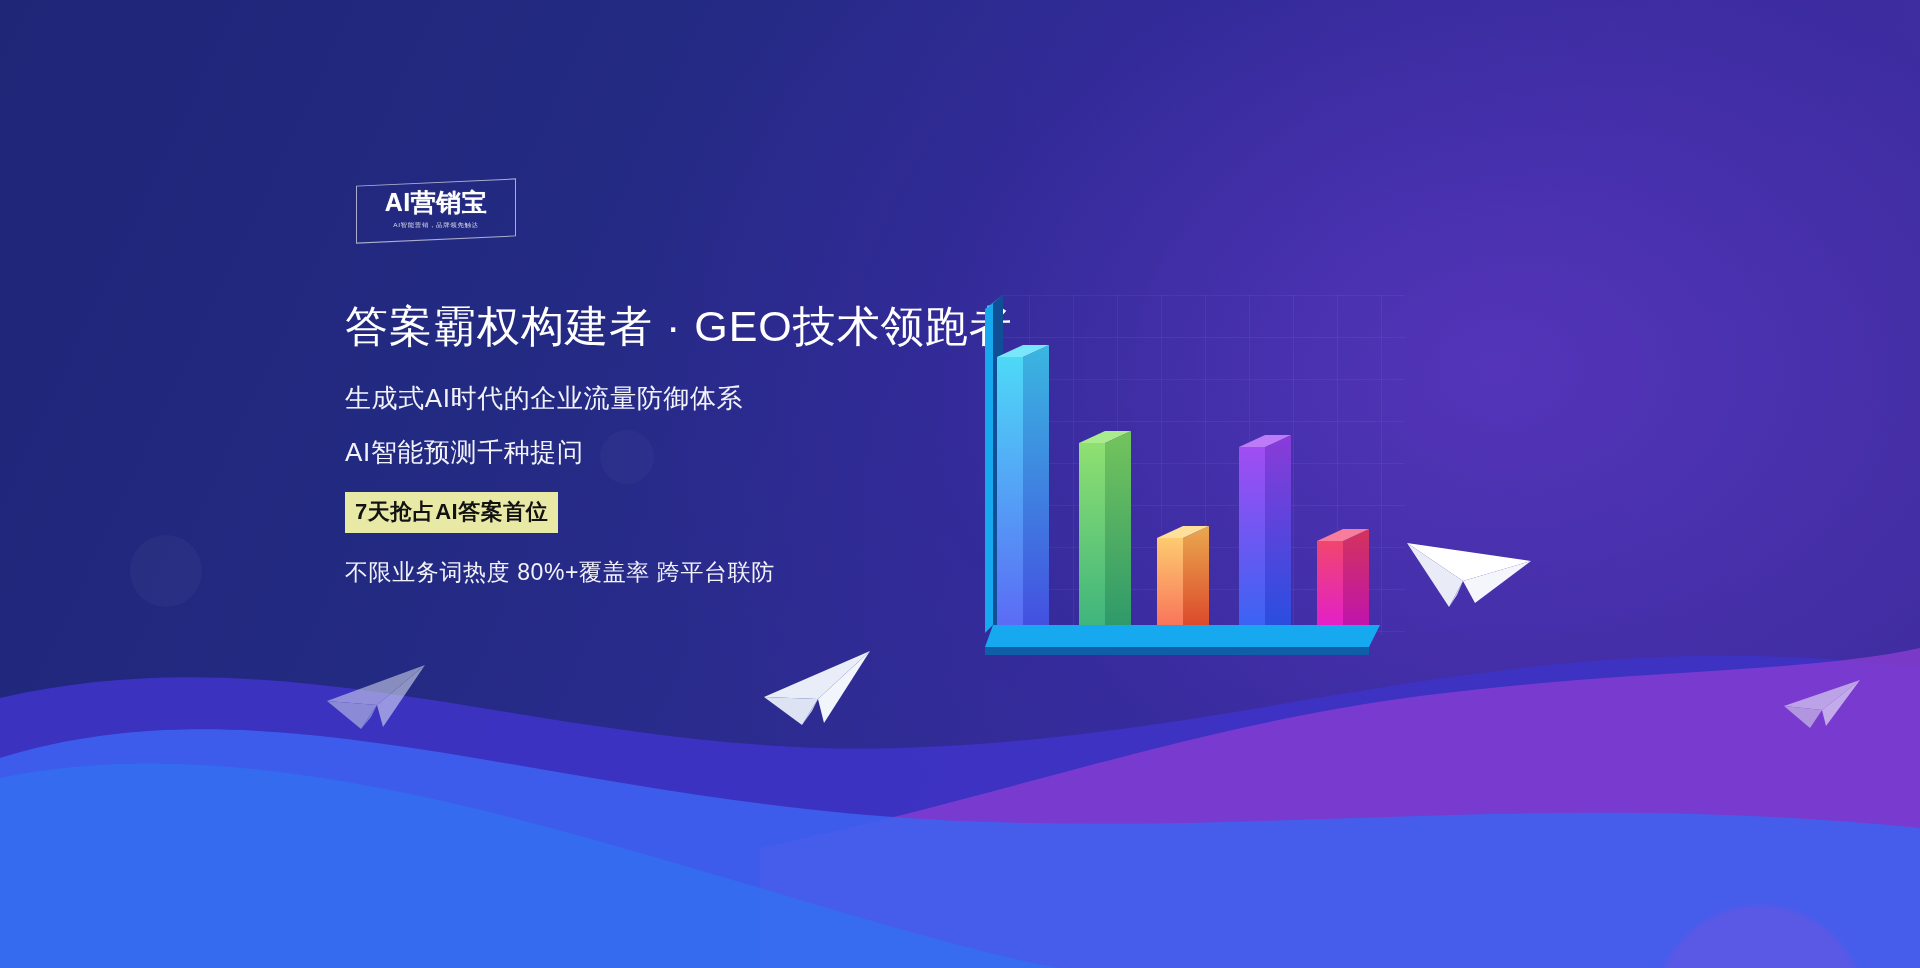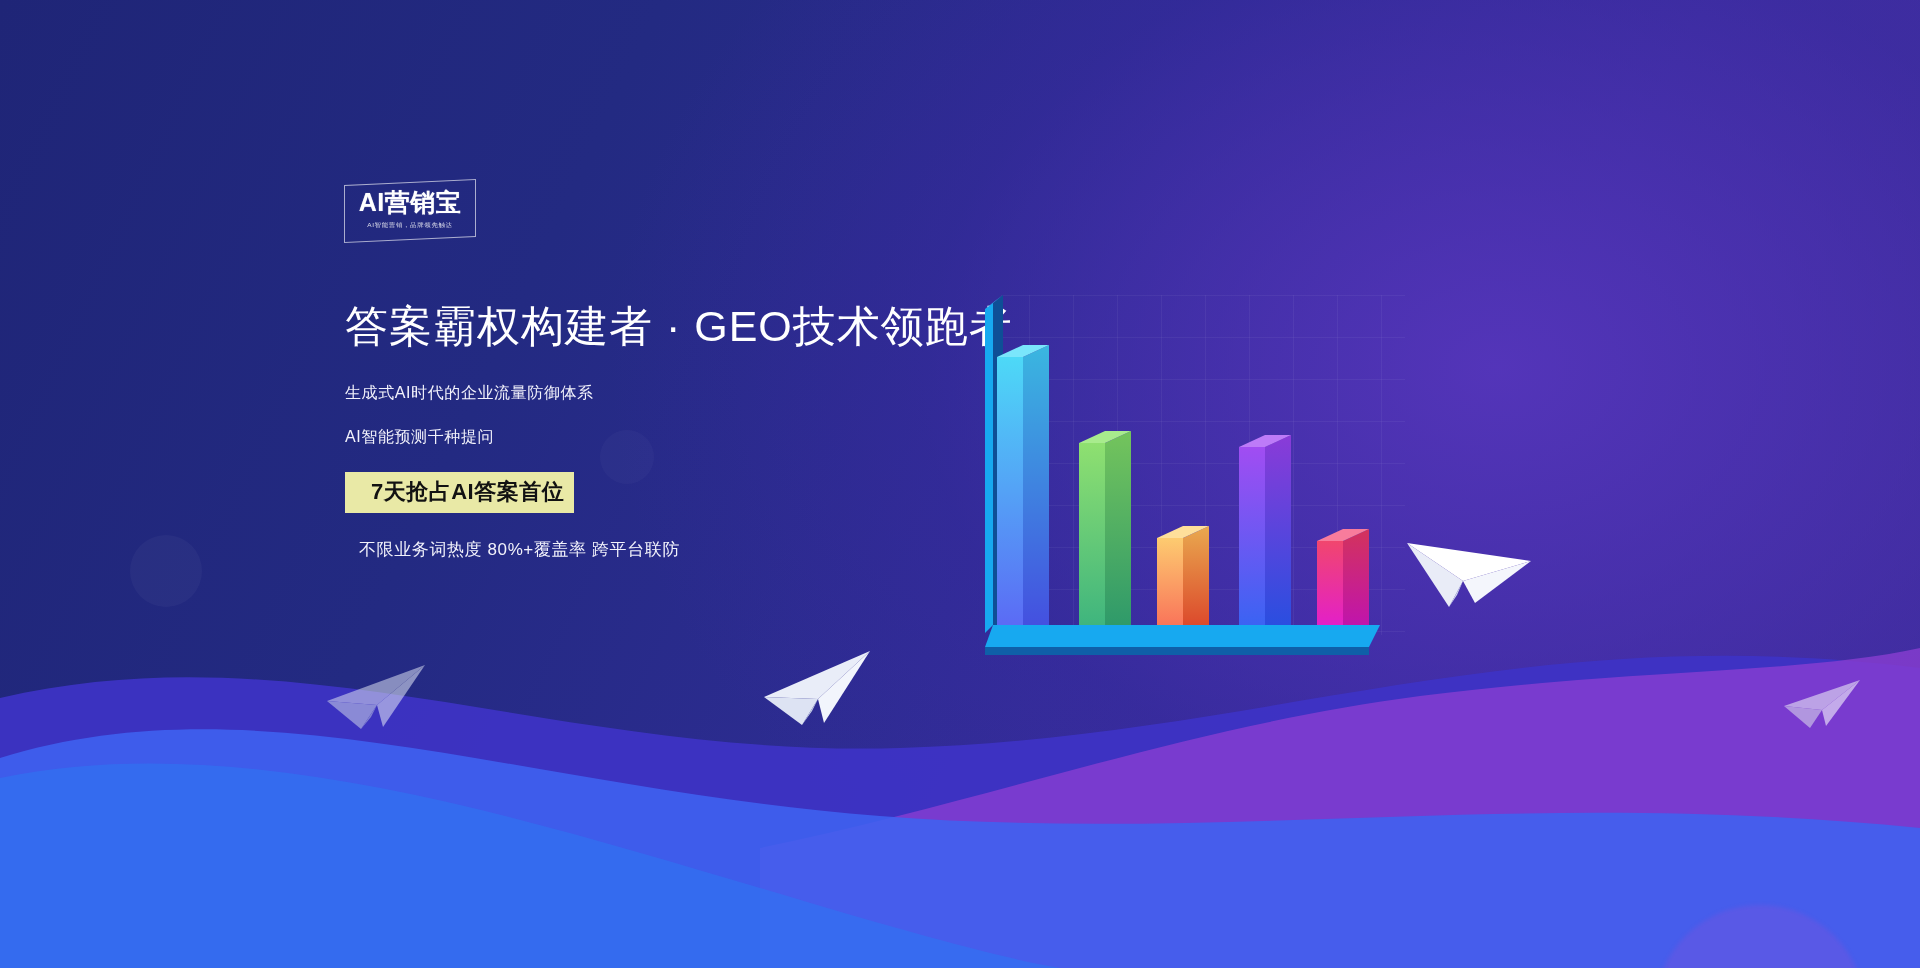--- a/index.html
+++ b/index.html
@@ -30,22 +30,22 @@
   .circle-a { left:130px; top:535px; width:72px; height:72px; }
   .circle-b { left:600px; top:430px; width:54px; height:54px; background:rgba(255,255,255,0.028); }
   .circle-c { left:1655px; top:905px; width:210px; height:210px; background:rgba(190,70,200,0.16); filter:blur(2px); }
 
   .wave { position:absolute; left:0; width:1920px; }
   .wave svg { display:block; width:1920px; }
 
   
   .logo-wrap {
     position:absolute;
-    left:344px; top:182px;
-    width:132px; height:58px;
+    left:356px; top:182px;
+    width:160px; height:58px;
   }
   .logo-frame {
     position:absolute; inset:0;
     border:1.5px solid rgba(255,255,255,0.62);
     transform:skewY(-2.6deg);
   }
   .logo-text {
     position:absolute;
     left:0; right:0; top:8px;
     text-align:center;
@@ -75,42 +75,42 @@
     color:#ffffff;
     font-size:43px;
     font-weight:normal;
     line-height:1.22;
     letter-spacing:1px;
     white-space:nowrap;
   }
 
   .sub-line {
     color:#f2f2fb;
-    font-size:16px;
+    font-size:26px;
     line-height:1;
     letter-spacing:0.6px;
     white-space:nowrap;
   }
   .sub-1 { margin-top:33px; }
   .sub-2 { margin-top:28px; }
 
   .highlight-row { margin-top:27px; }
   .highlight {
     display:inline-block;
     background:#e9e9a6;
     color:#121212;
     font-size:22px;
     font-weight:bold;
     line-height:1;
-    padding:9px 10px 10px 26px;
+    padding:9px 10px 10px 10px;
     letter-spacing:0.5px;
     white-space:nowrap;
   }
 
-  .sub-4 { margin-top:28px; font-size:17px;margin-left:14px; }
+  .sub-4 { margin-top:28px; font-size:23px; }
 
   
   .chart {
     position:absolute;
     left:985px; top:295px;
     width:420px; height:360px;
   }
   .chart svg { display:block; overflow:visible; }
 
   

